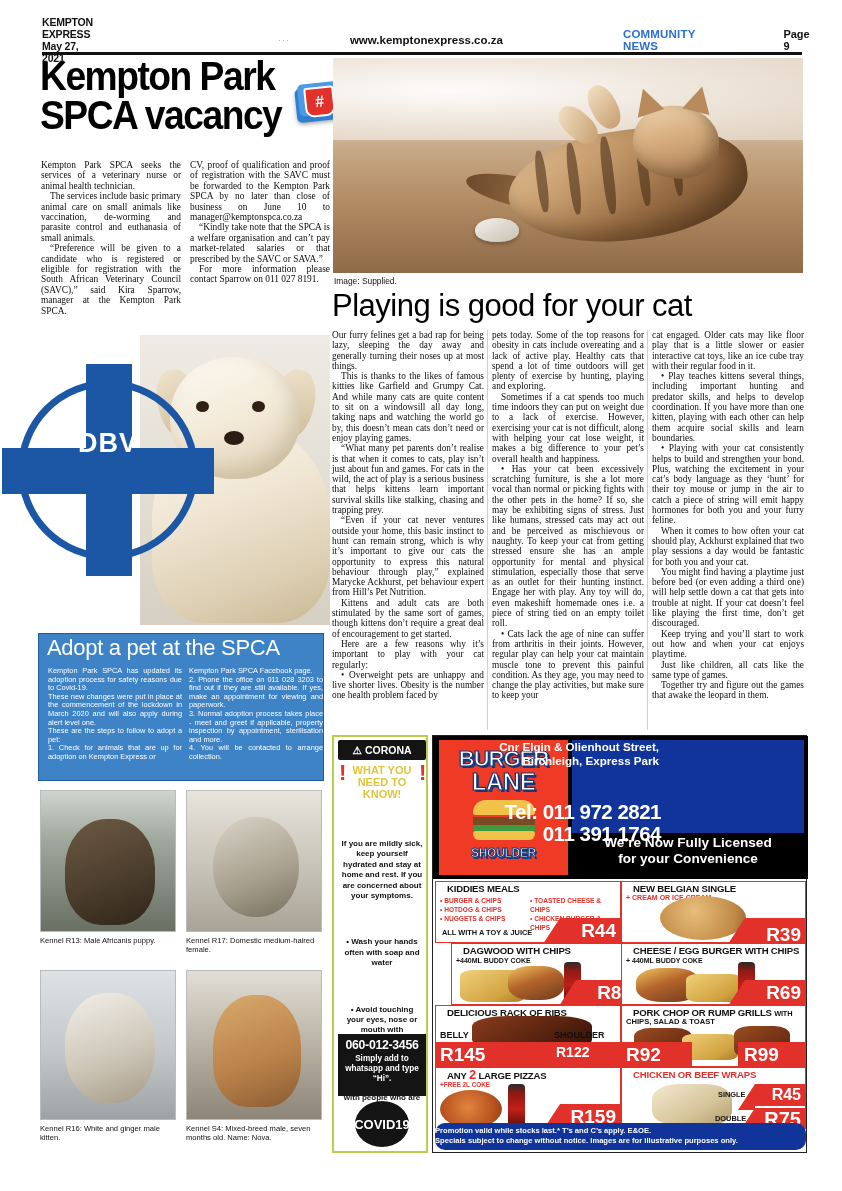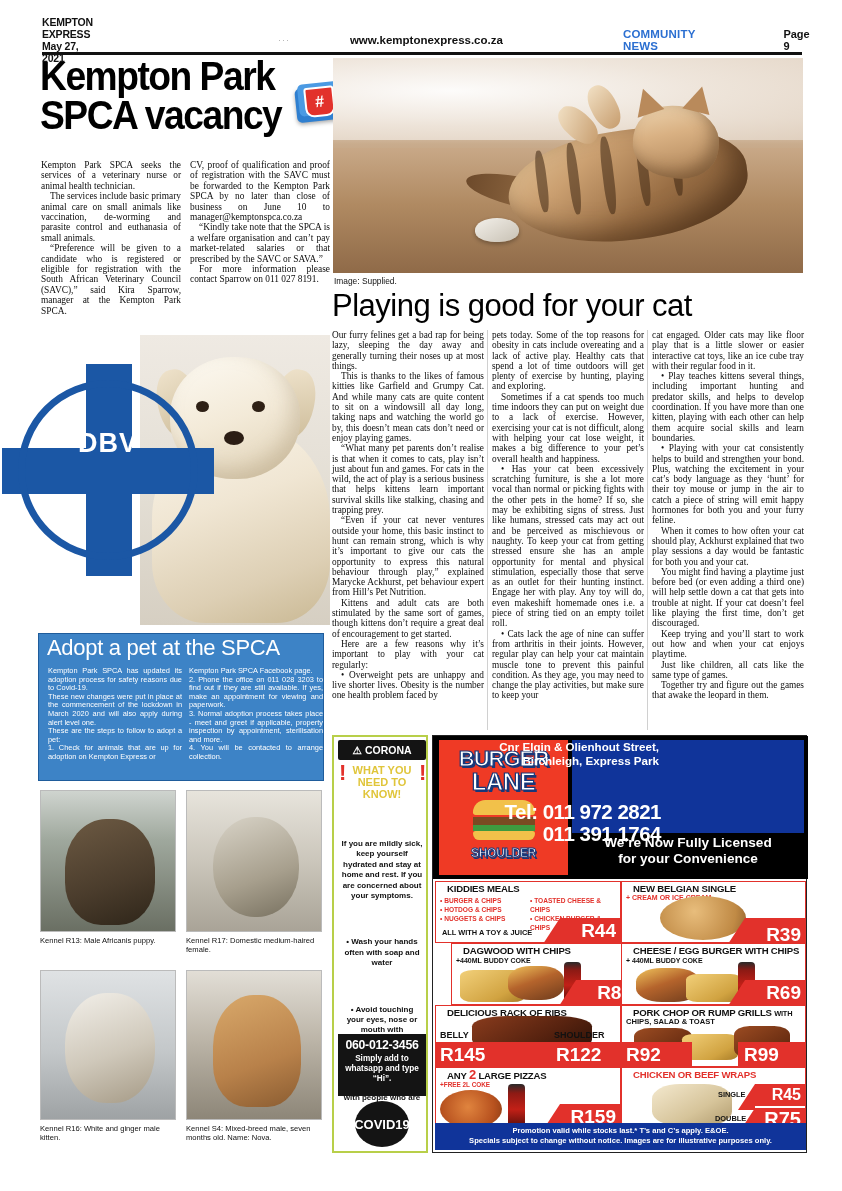--- a/index.html
+++ b/index.html
@@ -347,22 +347,22 @@
   .f-burger { background: linear-gradient(160deg,#f0c45c 0%, #b5642c 45%, #6d3b1c 100%); border-radius:40%; }
   .f-ribs   { background: linear-gradient(150deg,#8a3c1d,#56220f 60%,#2f1208); border-radius:30%; }
   .f-chips  { background: linear-gradient(150deg,#f2d07a,#d1a341 70%,#a87c27); border-radius:20%; }
   .f-pizza  { background: radial-gradient(circle at 45% 45%, #e0843e, #b8521f 65%, #8a3a13); }
   .f-wrap   { background: linear-gradient(150deg,#f4e9cf,#d6c49a 60%,#b09a6d); border-radius:35%; }
   .f-steak  { background: linear-gradient(150deg,#9c4c22,#6b2e12 70%,#3e180a); border-radius:28%; }
   .coke { position:absolute; width:17px; height:42px; border-radius:4px 4px 6px 6px;
           background: linear-gradient(to bottom,#2a2a2a 0%,#8d1a14 20%,#c22017 55%,#4a0c08 100%); }
   .ad-footer {
     position:absolute; left:2px; bottom:2px; width:371px; height:27px; background:#10349a;
-    color:#fff; text-align:center; padding-top:3px;
-    font-family:"Liberation Sans",sans-serif; font-weight:700; font-size:7.6px; line-height:10.2px;
+    color:#fff; padding-top:3px;
+    font-family:"Liberation Sans",sans-serif; font-weight:700; font-size:7.6px; line-height:10.2px;border-radius:10px;
   }
 </style>
 </head>
 <body>
 
 <div class="page">
 
   <div class="masthead">
     <span class="mh-left">KEMPTON EXPRESS May 27, 2021</span>
     <span class="mh-dots">···</span>
@@ -608,21 +608,21 @@
         <div class="price-tag" style="left:123px;top:36px;width:62px;height:26px;">R69</div>
       </div>
 
       <div class="mcell" style="left:0;top:124px;width:186px;height:62px;">
         <div class="mtitle">DELICIOUS RACK OF RIBS</div>
         <div class="food f-ribs" style="left:36px;top:10px;width:120px;height:34px;"></div>
         <div class="mnote" style="left:4px;top:24px;font-size:9px;">BELLY</div>
         <div class="mnote" style="left:118px;top:24px;font-size:9px;">SHOULDER</div>
         <div class="price-band" style="left:0;top:36px;width:186px;"></div>
         <div style="position:absolute;left:4px;top:38px;font-family:'Liberation Sans',sans-serif;font-weight:900;font-size:19px;color:#fff;">R145</div>
-        <div style="position:absolute;left:120px;top:38px;font-family:'Liberation Sans',sans-serif;font-weight:900;font-size:19px;color:#fff;">R122</div>
+        <div style="position:absolute;left:120px;top:38px;font-family:'Liberation Sans',sans-serif;font-weight:900;font-size:14px;color:#fff;">R122</div>
       </div>
 
       <div class="mcell" style="left:186px;top:124px;width:185px;height:62px;">
         <div class="mtitle" style="width:175px;">
           <span>PORK CHOP OR RUMP GRILLS</span>
           <span style="font-size:7.4px;">WITH</span>
         </div>
         <div class="msub" style="top:12px;color:#111;font-size:7.6px;">CHIPS, SALAD &amp; TOAST</div>
         <div class="food f-steak" style="left:12px;top:22px;width:58px;height:30px;"></div>
         <div class="food f-chips" style="left:60px;top:28px;width:56px;height:26px;"></div>

